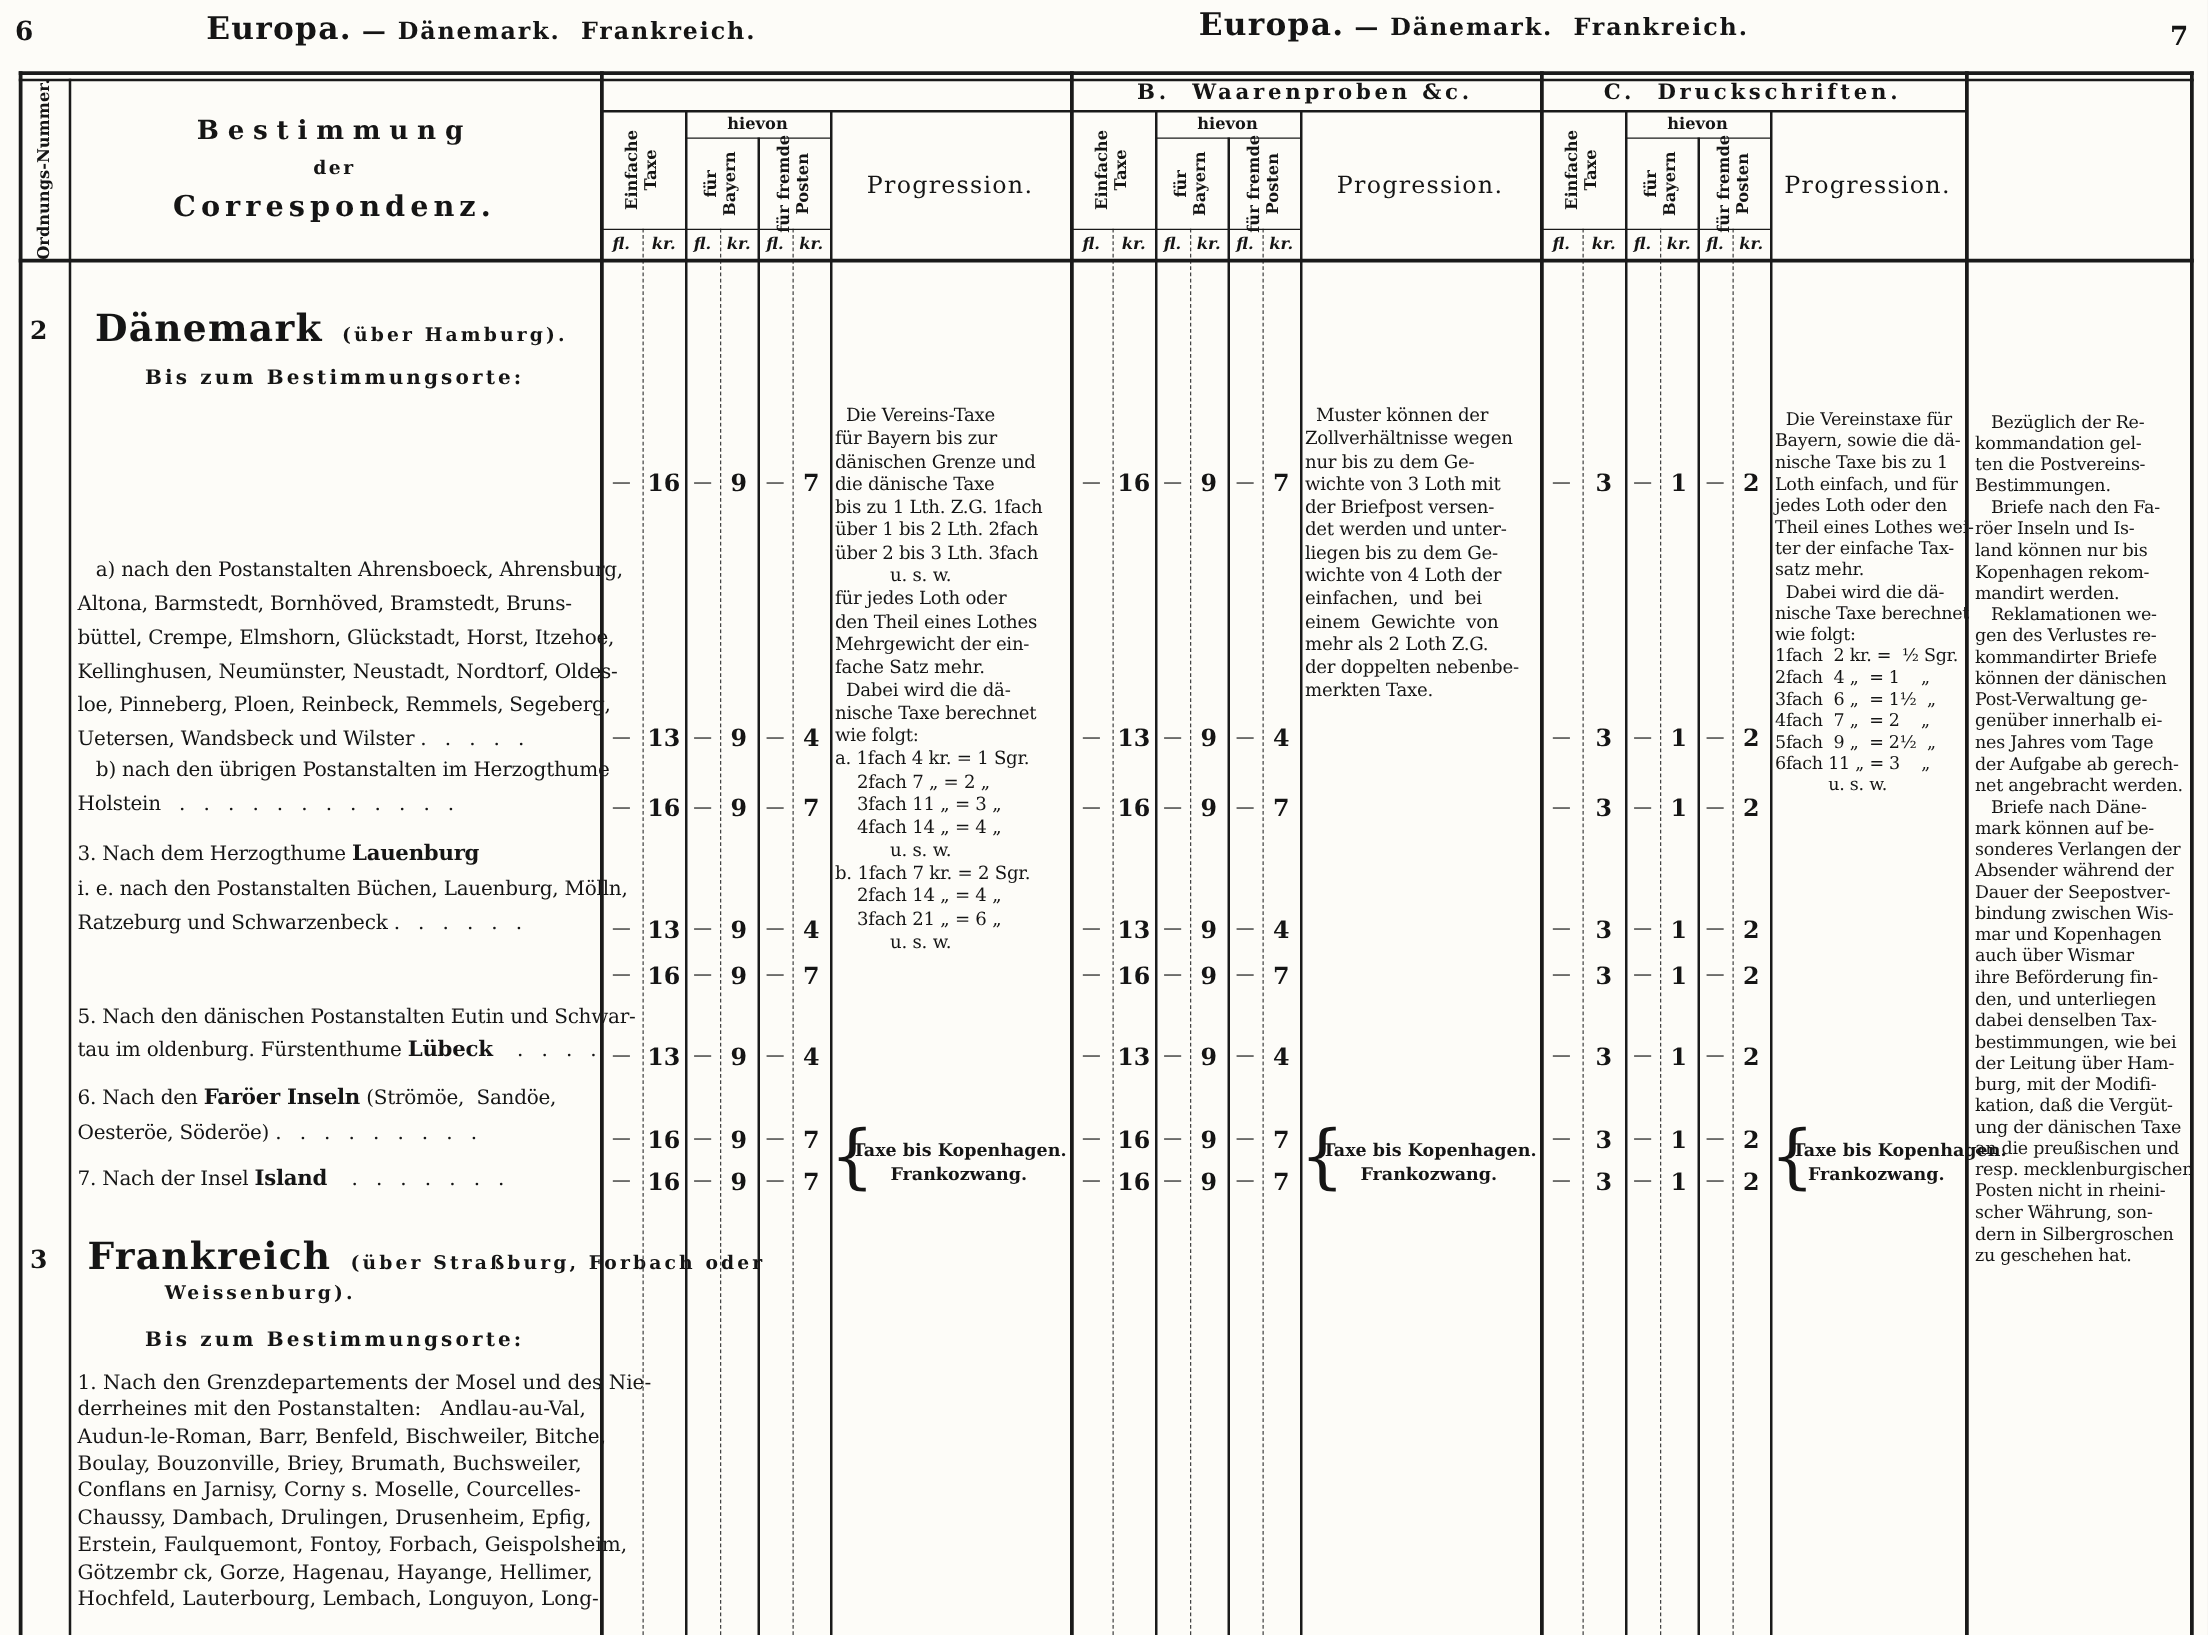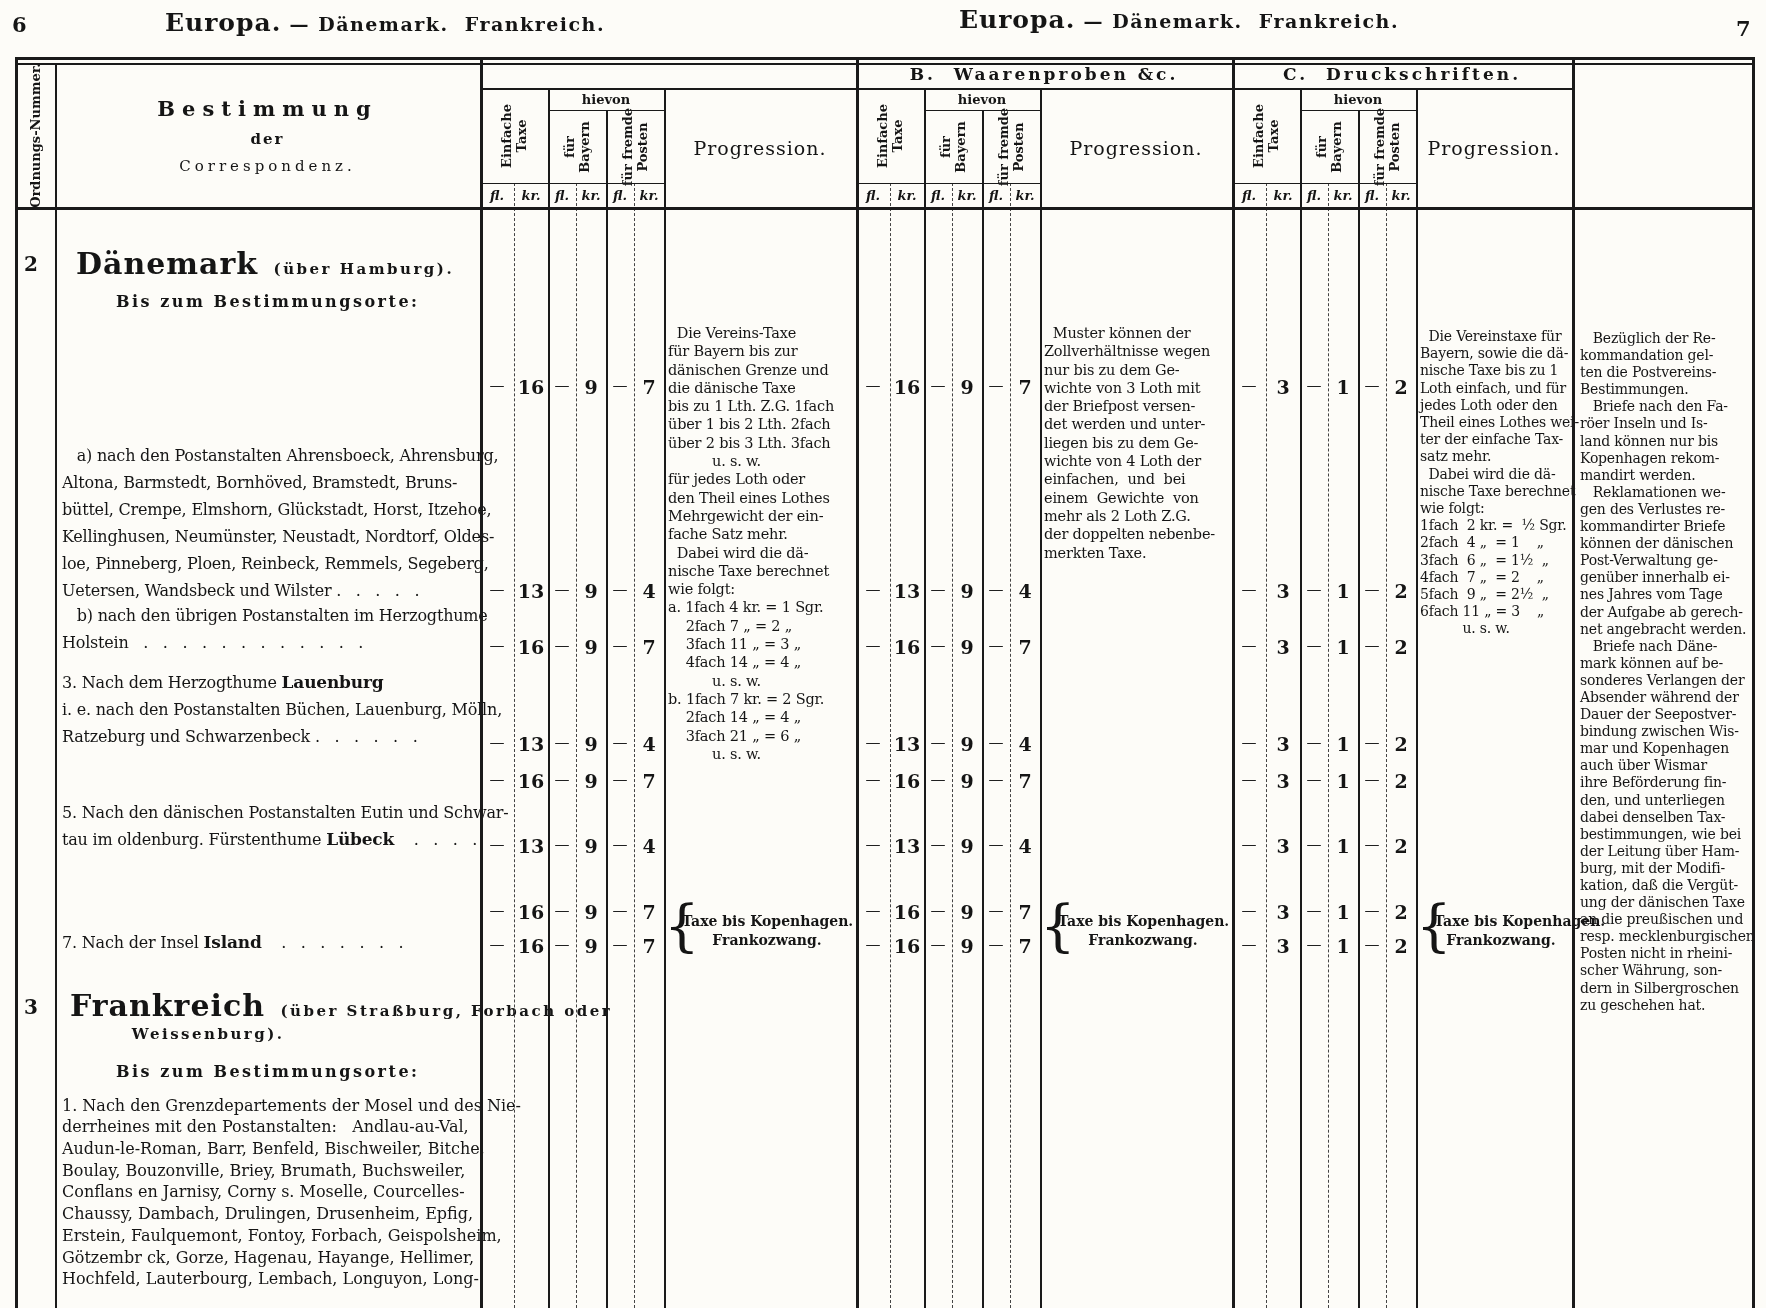--- a/index.html
+++ b/index.html
@@ -13,21 +13,21 @@
   .trest{font-size:19px;font-weight:bold;letter-spacing:1.5px}
   .vl{position:absolute;background:#1a1a1a}
   .vl.dash{background:none;border-left:1px dashed #444;width:0 !important}
   .hl{position:absolute;background:#1a1a1a}
   .hcell{position:absolute;display:flex;align-items:center;justify-content:center;text-align:center}
   .rot{transform:rotate(-90deg);white-space:pre;text-align:center;font-size:13px;line-height:15px;font-weight:bold}
   .sect{font-weight:bold;font-size:17px;letter-spacing:3px;white-space:pre}
   .besthead{flex-direction:column;gap:9px}
   .b1{font-size:21px;font-weight:bold;letter-spacing:7px}
   .b2{font-size:15px;font-weight:bold;letter-spacing:2px}
-  .b3{font-size:15px;font-weight:normal;letter-spacing:4px}
+  .b3{font-size:23px;font-weight:bold;letter-spacing:4px}
   .proghead{font-weight:normal;font-size:19px;letter-spacing:1px}
   .bemhead{font-weight:bold;font-size:19px;letter-spacing:1px}
   .fk{position:absolute;top:183px;height:24px;display:flex;align-items:center;justify-content:center;
       font-style:italic;font-size:13px;font-weight:bold}
   .ord{position:absolute;font-size:20px;font-weight:bold}
   .bighead{position:absolute;white-space:pre}
   .cname{font-size:30px;font-weight:bold;letter-spacing:1px}
   .cnote{font-size:15px;letter-spacing:2.5px;font-weight:bold}
   .sub{position:absolute;font-size:16px;font-weight:bold;letter-spacing:2.5px}
   .entry{position:absolute;left:62px;width:416px;font-size:16px;line-height:27px;
@@ -126,20 +126,22 @@
 Kellinghusen, Neumünster, Neustadt, Nordtorf, Oldes-
 loe, Pinneberg, Ploen, Reinbeck, Remmels, Segeberg,
 Uetersen, Wandsbeck und Wilster .   .   .   .   .</span></div>
   <div class="entry" style="top:602px"><span>   b) nach den übrigen Postanstalten im Herzogthume
 Holstein   .   .   .   .   .   .   .   .   .   .   .   .</span></div>
   <div class="entry" style="top:669px"><span>3. Nach dem Herzogthume </span><b>Lauenburg</b><span>
 i. e. nach den Postanstalten Büchen, Lauenburg, Mölln,
 Ratzeburg und Schwarzenbeck .   .   .   .   .   .</span></div>
   <div class="entry" style="top:799px"><span>5. Nach den dänischen Postanstalten Eutin und Schwar-
 tau im oldenburg. Fürstenthume </span><b>Lübeck</b><span>    .   .   .   .</span></div>
+  <div class="entry" style="top:864px"><span>6. Nach den </span><b>Faröer Inseln</b><span> (Strömöe,  Sandöe,
+Oesteröe, Söderöe) .   .   .   .   .   .   .   .   .</span></div>
   <div class="entry" style="top:929px"><span>7. Nach der Insel </span><b>Island</b><span>    .   .   .   .   .   .   .</span></div>
 
   <div class="ord" style="left:24px;top:995px">3</div>
   <div class="bighead" style="left:70px;top:988px"><span class="cname">Frankreich</span><span class="cnote" style="line-height:23px">  (über Straßburg, Forbach oder
         Weissenburg).</span></div>
   <div class="sub" style="left:116px;top:1062px">Bis zum Bestimmungsorte:</div>
   <div class="frintro" style="top:1095px">1. Nach den Grenzdepartements der Mosel und des Nie-
 derrheines mit den Postanstalten:   Andlau-au-Val,</div>
   <div class="frlist" style="top:1138px">Audun-le-Roman, Barr, Benfeld, Bischweiler, Bitche,
 Boulay, Bouzonville, Briey, Brumath, Buchsweiler,

